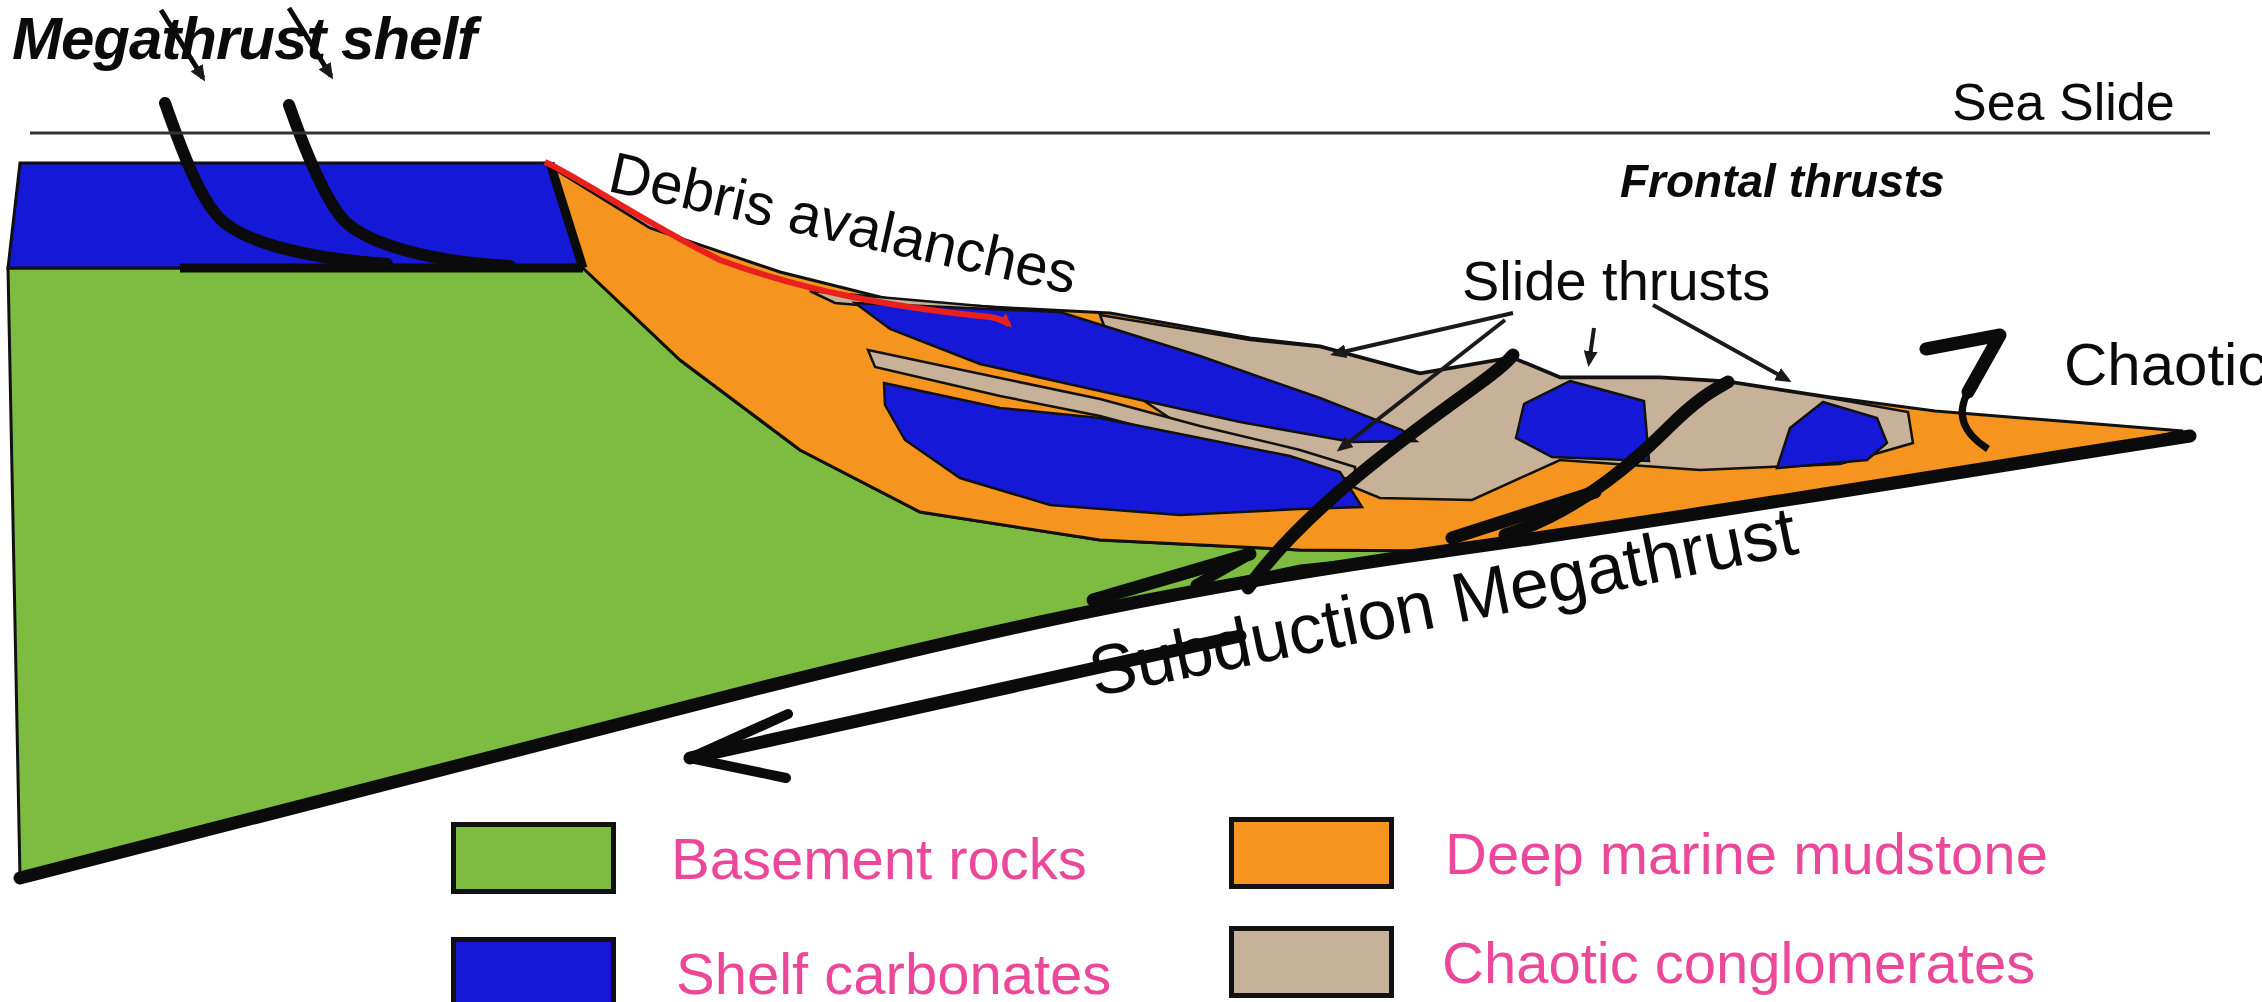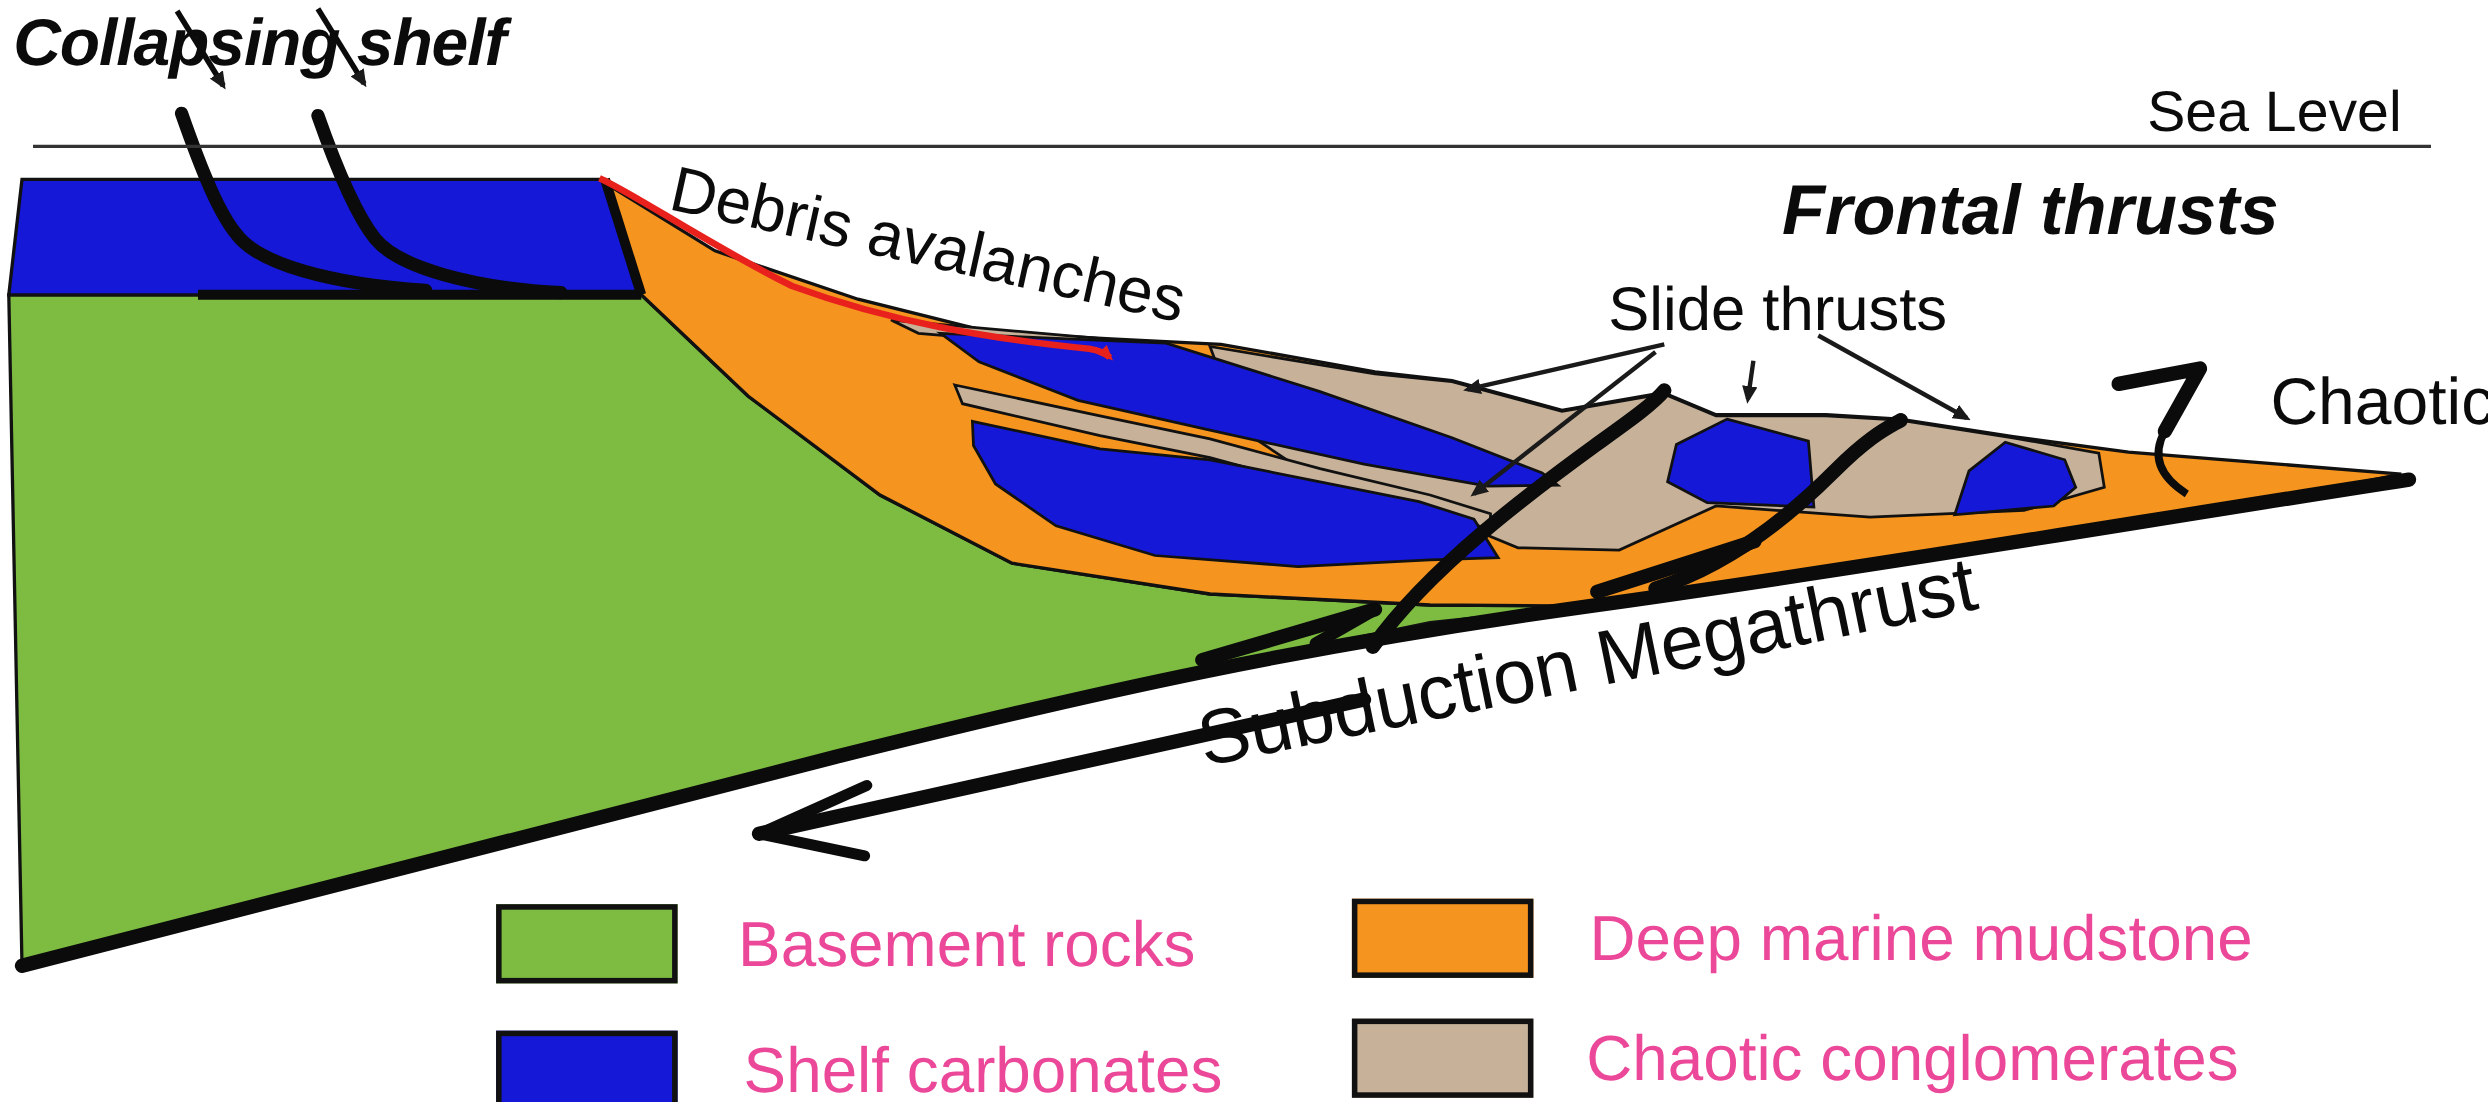--- a/index.html
+++ b/index.html
@@ -9,21 +9,21 @@
     background:#fff;
     overflow:hidden;
     font-family:"Liberation Sans", sans-serif;
     color:#0b0b0b;
   }
   .canvas svg{position:absolute;left:0;top:0;}
   .lbl{position:absolute;white-space:nowrap;color:#0b0b0b;}
   .lbl-collapsing{left:12px;top:4px;font-size:60px;font-weight:bold;font-style:italic;letter-spacing:-1px;}
   .lbl-sealevel{left:1952px;top:72px;font-size:52px;}
   .lbl-debris{left:618px;top:138px;font-size:58px;transform:rotate(12.5deg);transform-origin:left top;}
-  .lbl-frontal{left:1620px;top:154px;font-size:64px;font-weight:bold;font-style:italic;}
+  .lbl-frontal{left:1620px;top:154px;font-size:46px;font-weight:bold;font-style:italic;}
   .lbl-slide{left:1462px;top:248px;font-size:56px;}
   .lbl-trench{left:2064px;top:330px;font-size:60px;}
   .lbl-megathrust{left:1082px;top:634px;font-size:70px;transform:rotate(-11.5deg);transform-origin:left top;}
   .legend{position:absolute;left:0;top:0;width:100%;height:100%;}
   .legend-item{position:absolute;display:flex;align-items:center;}
   .legend-swatch{width:165px;height:72px;border:5px solid #111;box-sizing:border-box;flex:0 0 auto;}
   .legend-label{font-size:58px;color:#ec4899;white-space:nowrap;}
   .li-basement{left:451px;top:822px;}
   .li-carbonates{left:451px;top:937px;}
   .li-mudstone{left:1229px;top:817px;}
@@ -97,22 +97,22 @@
     <path d="M 1513,313 L 1334,354" fill="none" stroke="#1a1a1a" stroke-width="4" marker-end="url(#m-thin)"></path>
     <path d="M 1505,320 L 1340,449" fill="none" stroke="#1a1a1a" stroke-width="4" marker-end="url(#m-thin)"></path>
     <path d="M 1594,328 L 1589,363" fill="none" stroke="#1a1a1a" stroke-width="4" marker-end="url(#m-thin)"></path>
     <path d="M 1653,305 L 1788,380" fill="none" stroke="#1a1a1a" stroke-width="4" marker-end="url(#m-thin)"></path>
 
     <path d="M 545,162 C 580,178 640,220 720,260 C 810,293 900,308 990,317 Q 1003,319 1009,325" fill="none" stroke-width="6" marker-end="url(#m-red)" stroke="#E8211D"></path>
 
     <line x1="30" y1="133" x2="2210" y2="133" stroke="#333" stroke-width="3"></line>
   </svg>
 
-  <div class="lbl lbl-collapsing">Collapsing shelf</div>
-  <div class="lbl lbl-sealevel">Sea Level</div>
+  <div class="lbl lbl-collapsing">Megathrust shelf</div>
+  <div class="lbl lbl-sealevel">Sea Slide</div>
   <div class="lbl lbl-debris">Debris avalanches</div>
   <div class="lbl lbl-frontal">Frontal thrusts</div>
   <div class="lbl lbl-slide">Slide thrusts</div>
   <div class="lbl lbl-trench">Chaotic</div>
   <div class="lbl lbl-megathrust">Subduction Megathrust</div>
 
   <div class="legend">
     <div class="legend-item li-basement">
       <div class="legend-swatch" style="background: rgb(125, 188, 65);"></div>
       <span class="legend-label">Basement rocks</span>

